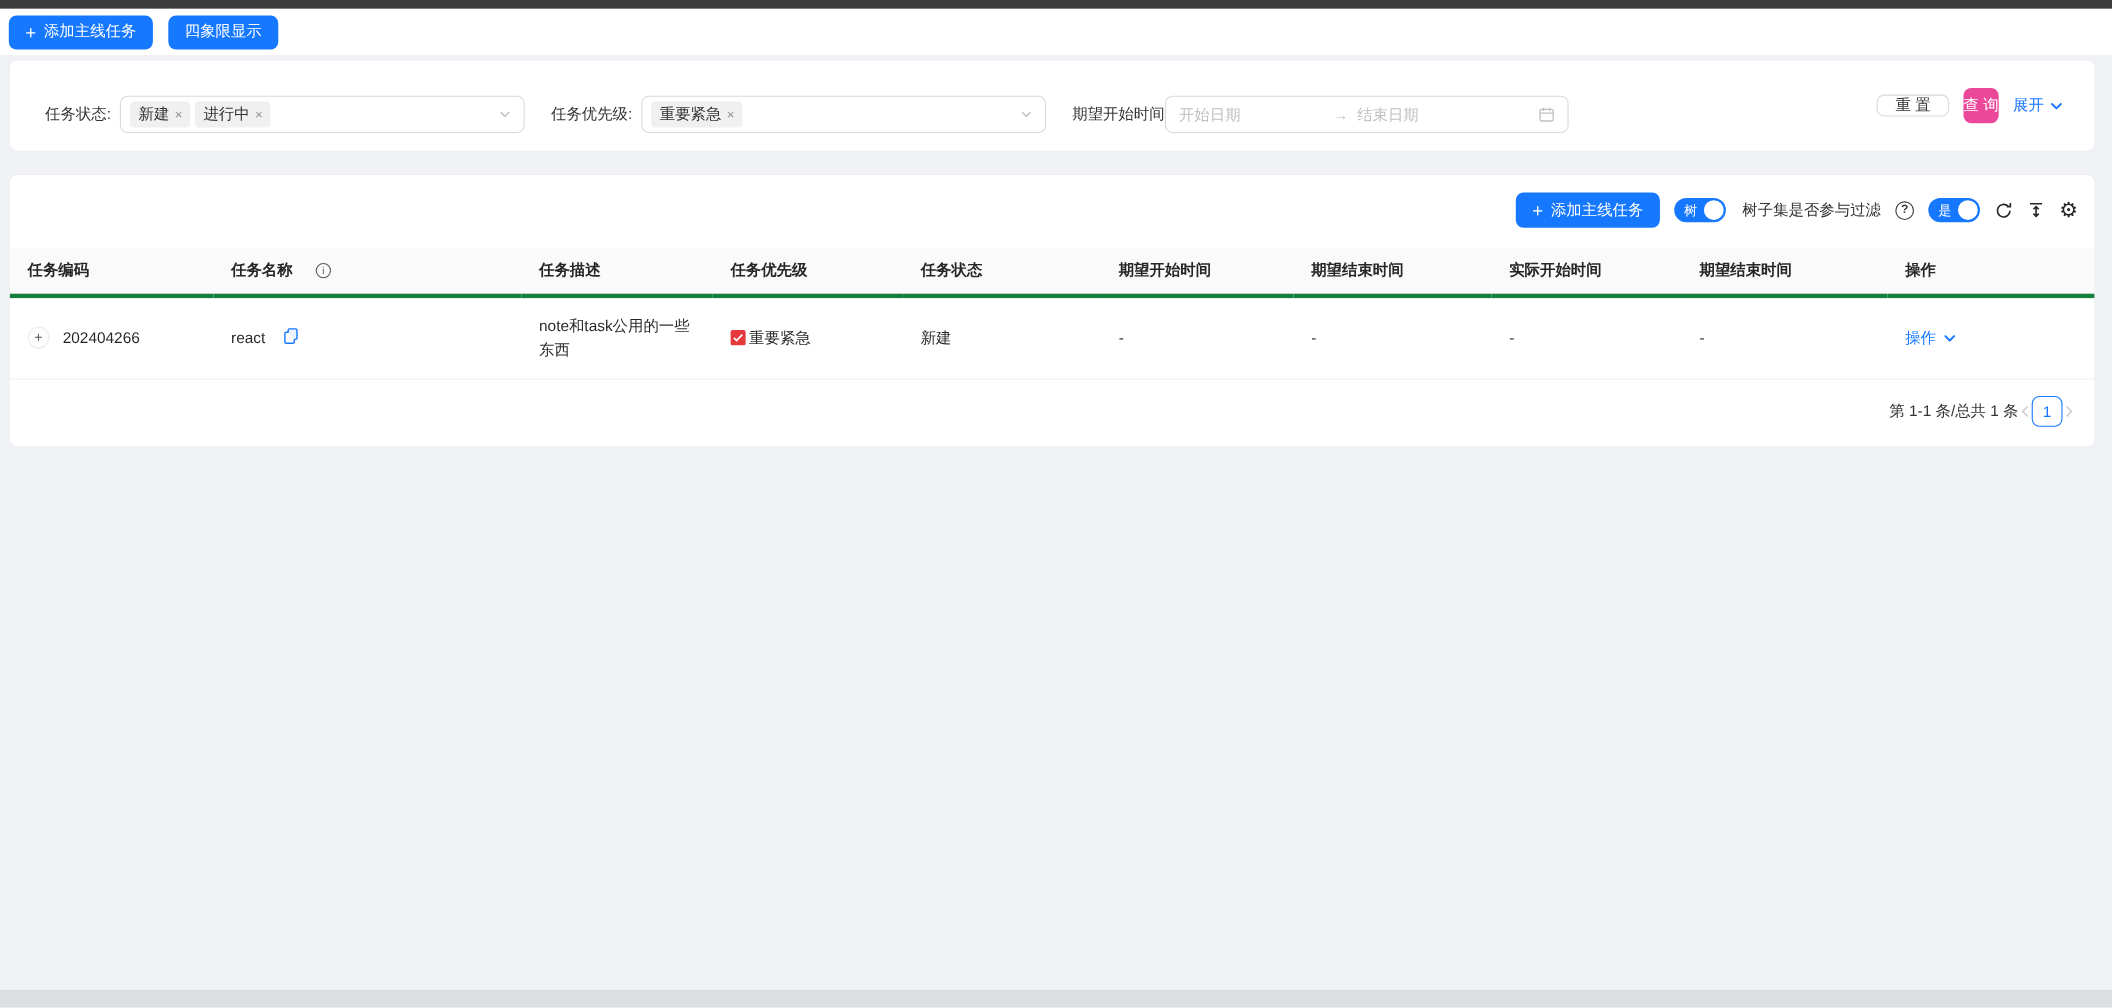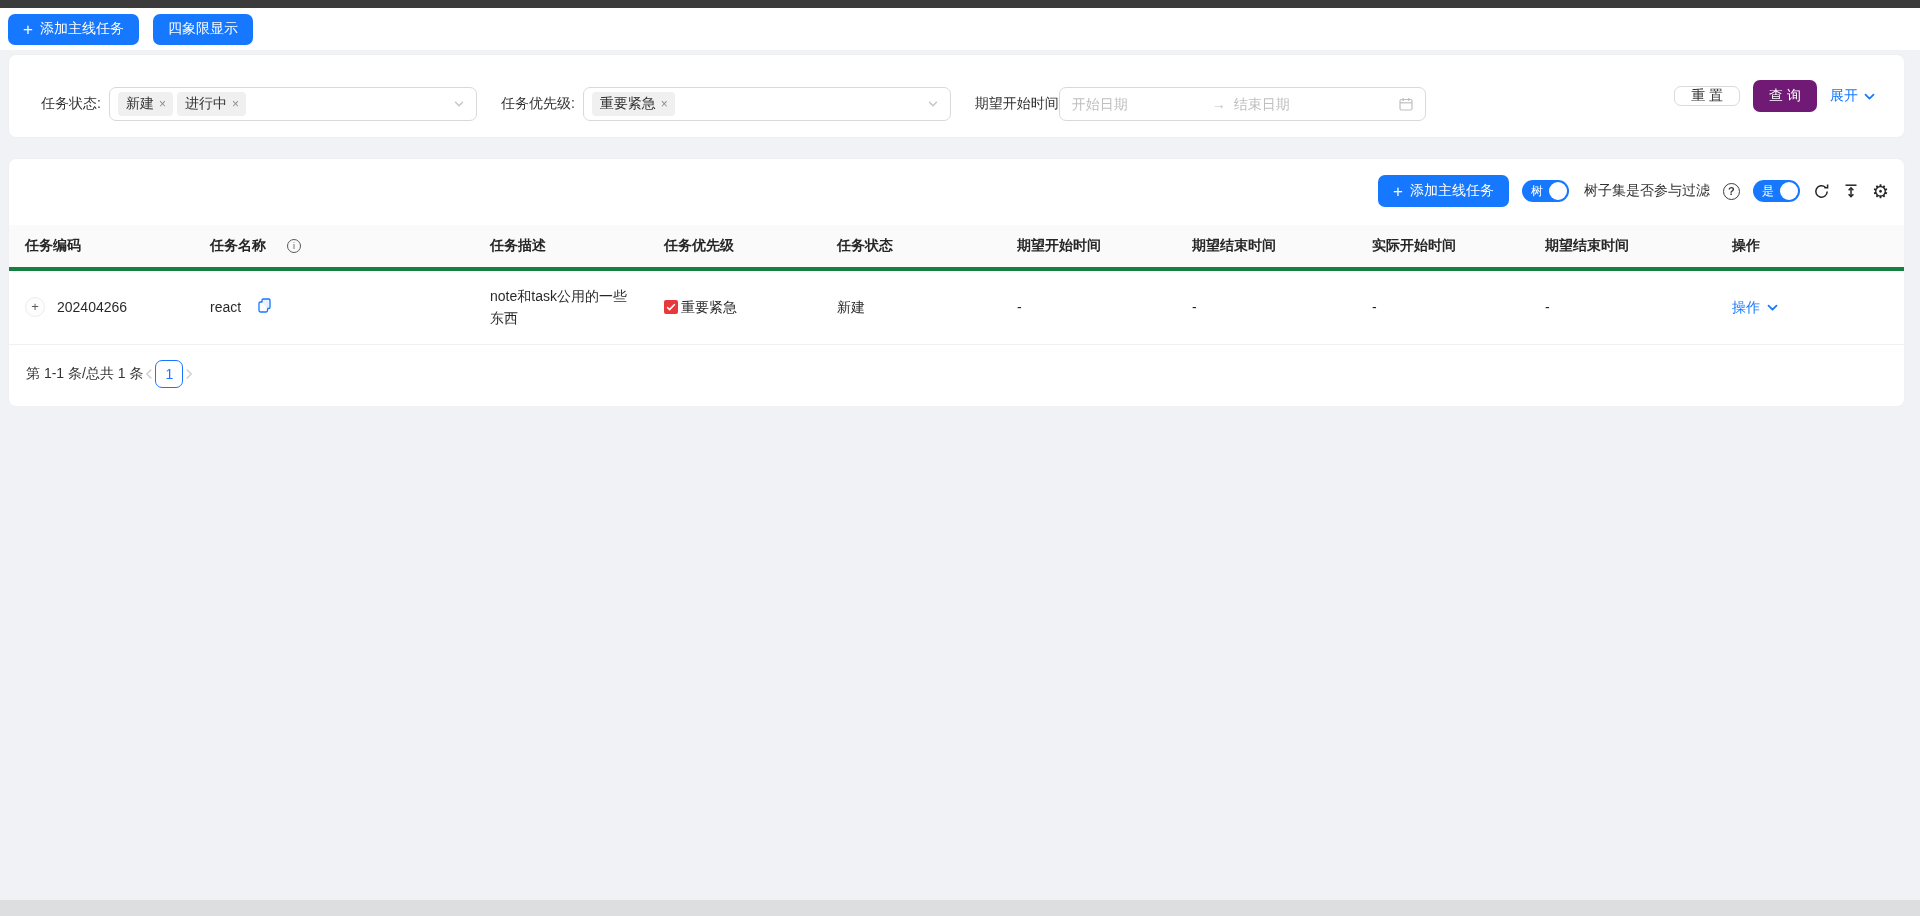--- a/index.html
+++ b/index.html
@@ -60,21 +60,21 @@
   .range-input::placeholder { color: #bfbfbf; }
   .range-arrow { color: #bfbfbf; margin: 0 8px 0 2px; font-size: 14px; }
   .calendar-icon { margin-left: auto; color: #bfbfbf; display: flex; }
   .filter-actions { margin-left: auto; display: flex; align-items: center; gap: 13px; }
   .btn-reset {
     height: 20px; padding: 0 16px; border: 1px solid #d9d9d9; border-radius: 7px;
     background: #fff; font-size: 14px; color: #333; cursor: pointer;
     font-family: "Liberation Sans", sans-serif;
   }
   .btn-query {
-    height: 32px; padding: 0 16px; background: #701a75; color: #fff;
+    height: 32px; padding: 0 0; background: #ec4899; color: #fff;
     border: none; border-radius: 7px; font-size: 14px; cursor: pointer;
     font-family: "Liberation Sans", sans-serif;
   }
   .expand-link { color: #1677ff; display: flex; align-items: center; gap: 5px; cursor: pointer; }
 
   
   .table-card { margin-top: 20px; padding: 16px 0 14px; }
   .table-toolbar {
     display: flex; justify-content: flex-end; align-items: center;
     gap: 13px; padding: 0 15px; height: 32px;
@@ -116,21 +116,21 @@
     border-radius: 50%; display: inline-flex; align-items: center; justify-content: center;
     color: #595959; font-size: 13px; cursor: pointer; flex: 0 0 auto;
   }
   .name-cell { display: flex; align-items: flex-end; gap: 17px; }
   .copy-icon { display: inline-flex; cursor: pointer; margin-bottom: 6px; }
   .priority-cell { display: flex; align-items: center; gap: 3px; }
   .priority-icon { display: inline-flex; flex: 0 0 auto; }
   .action-cell { color: #1677ff; display: flex; align-items: center; gap: 6px; cursor: pointer; }
 
   .pagination {
-    display: flex; justify-content: flex-start; align-items: center;
+    display: flex; justify-content: flex-end; align-items: center;
     padding: 15px 17px 4px;
   }
   .page-summary { color: #333; }
   .page-arrow { color: #d2d2d2; display: flex; cursor: default; }
   .page-number {
     min-width: 28px; height: 28px; border: 1px solid #1677ff; border-radius: 7px;
     color: #1677ff; display: flex; align-items: center; justify-content: center;
     background: #fff; cursor: pointer;
   }
   .bottom-strip { position: absolute; left: 0; bottom: 0; width: 100%; height: 16px; background: #dcdee0; }

